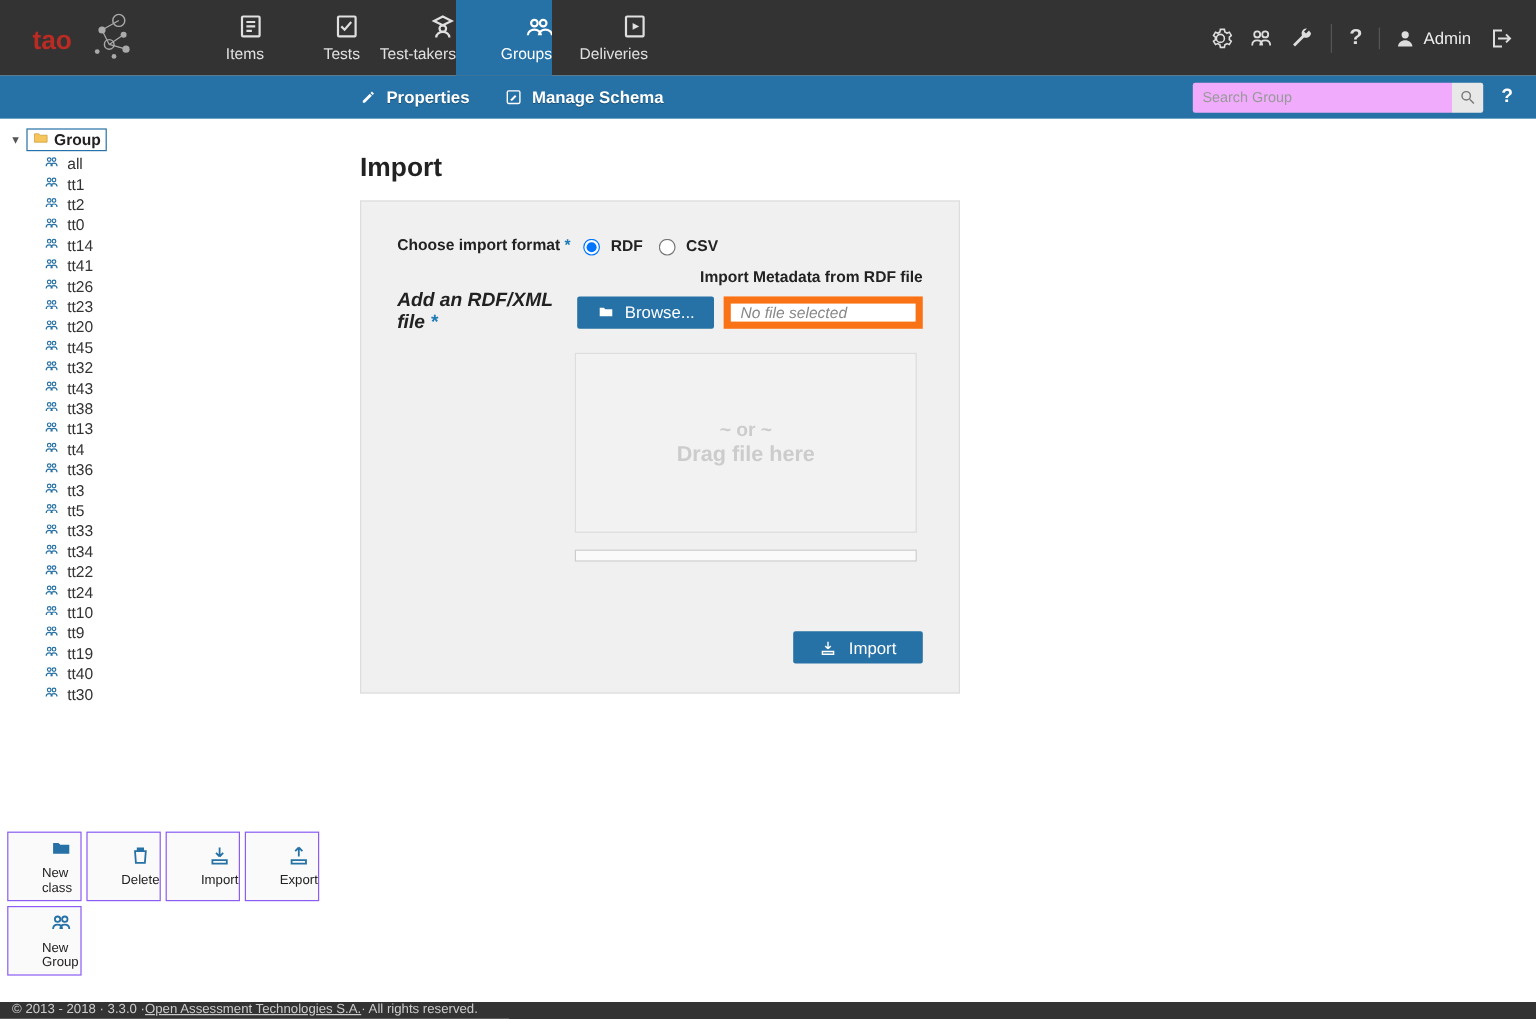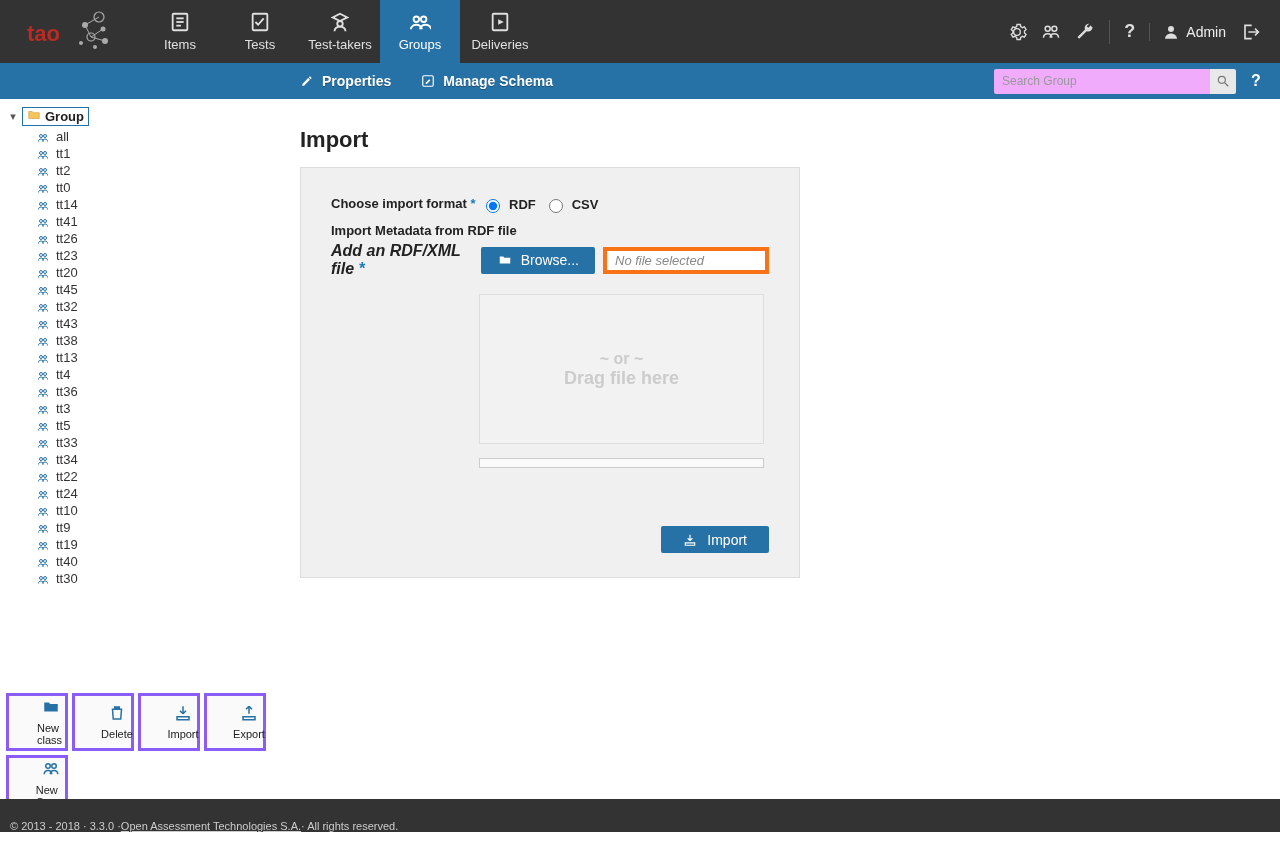--- a/index.html
+++ b/index.html
@@ -1,21 +1,21 @@
 <!DOCTYPE html>
 <html><head>
 <meta charset="utf-8">
 <style>
   * { box-sizing: border-box; }
   html, body { margin:0; padding:0; width:1280px; height:849px; font-family: "Helvetica Neue", Arial, sans-serif; font-size:13px; color:#222; overflow:hidden; background:#fff; }
   
   .topbar { height:63px; background:#333; color:#fff; display:flex; align-items:stretch; }
   .logo-box { width:140px; display:flex; align-items:center; justify-content:center; }
   .nav { display:flex; }
-  .nav-item { width:80px; display:flex; flex-direction:column; align-items:center; justify-content:center; gap:4px; cursor:pointer; color:#e0e0e0; font-size:13px; }
+  .nav-item { width:80px; display:flex; flex-direction:column; align-items:flex-end; justify-content:center; gap:4px; cursor:pointer; color:#e0e0e0; font-size:13px; }
   .nav-item.active { background:#2671a5; color:#fff; }
   .nav-item svg { width:22px; height:22px; fill:#e0e0e0; }
   .nav-item.active svg { fill:#fff; }
   .top-right { margin-left:auto; display:flex; align-items:center; gap:14px; padding-right:20px; }
   .icon-btn svg { width:20px; height:20px; fill:#ddd; }
   .icon-btn { display:flex; align-items:center; justify-content:center; cursor:pointer; }
   .top-sep { width:1px; height:24px; background:#555; }
   .admin-box { display:flex; align-items:center; gap:6px; color:#eee; font-size:14px; border-left:1px solid #555; padding-left:12px; }
   .admin-box svg { width:18px; height:18px; fill:#ddd; }
   .logout svg { width:20px; height:20px; fill:#ddd; }
@@ -33,58 +33,58 @@
 
   
   .body { position:absolute; top:99px; bottom:30px; left:0; right:0; display:flex; }
   .sidebar { width:280px; background:#fff; display:flex; flex-direction:column; }
   .tree-wrap { flex:1; overflow-y:auto; padding:6px 0 6px 6px; position:relative; }
   .tree-root { display:flex; align-items:center; gap:4px; padding:2px 2px; font-weight:normal; font-size:13px; }
   .tree-root .root-label { background:#fff; border:1px solid #2671a5; padding:0px 4px; display:flex; align-items:center; gap:4px; font-weight:bold; }
   .tree-toggle { width:10px; text-align:center; color:#555; font-size:11px; cursor:pointer; }
   .folder-ic svg { width:14px; height:14px; fill:#e0a73a; stroke:#b07f1a; }
   .tree-children { margin-left:30px; }
-  .tree-item { display:flex; align-items:flex-end; gap:6px; padding:1px 0; font-size:13px; cursor:pointer; }
+  .tree-item { display:flex; align-items:flex-start; gap:6px; padding:1px 0; font-size:13px; cursor:pointer; }
   .tree-item svg { width:14px; height:12px; fill:#2671a5; }
   .tree-item span { color:#333; }
   
   .tree-wrap::-webkit-scrollbar { width:16px; }
   .tree-wrap::-webkit-scrollbar-track { background:#eee; }
   .tree-wrap::-webkit-scrollbar-thumb { background:#c1c1c1; }
 
   .action-row { padding:6px; display:flex; flex-wrap:wrap; gap:4px; border-top:0; }
-  .action-btn { width:62px; height:58px; border:3px solid #8b5cf6; background:#fafafa; display:flex; flex-direction:column; align-items:center; justify-content:center; gap:6px; font-size:11px; cursor:pointer; color:#222;padding-left:28px; }
+  .action-btn { width:62px; height:58px; border:1px solid #8b5cf6; background:#fafafa; display:flex; flex-direction:column; align-items:center; justify-content:center; gap:6px; font-size:11px; cursor:pointer; color:#222;padding-left:28px; }
   .action-btn svg { width:20px; height:18px; fill:#2671a5; }
 
   
   .main { flex:1; background:#fff; padding:28px 20px; }
   .main h2 { margin:0 0 14px 0; font-size:22px; font-weight:bold; }
   .panel { width:500px; background:#f0f0f0; border:1px solid #ddd; padding:28px 30px 24px 30px; }
   .field-row { display:flex; align-items:flex-start; margin-bottom:10px; }
   .field-label { width:150px; font-size:13px; font-weight:bold; }
   .req { color:#1b7ab7; font-weight:bold; }
   .radio-col { display:flex; flex-direction:row; gap:8px; }
   .radio-col label { display:flex; align-items:center; gap:6px; font-weight:bold; font-size:13px; }
   input[type=radio] { width:14px; height:14px; }
-  .section-title { font-weight:bold; font-size:13px; margin-top:10px; }
+  .section-title { font-weight:bold; font-size:13px; margin-top:10px;text-align:right; }
   .file-row { display:flex; align-items:center; gap:8px; margin-top:4px; }
   .file-row .lbl { font-weight:bold; font-size:16px;font-style:italic; }
   .browse-btn { background:#2671a5; color:#fff; height:27px; padding:0 16px; display:flex; align-items:center; gap:8px; border-radius:2px; cursor:pointer; font-size:14px; }
   .browse-btn svg { width:16px; height:14px; fill:#fff; }
-  .file-disp { height:27px; flex:0 0 166px; border:4px solid #f97316; background:#fff; padding:0 8px; font-style:italic; color:#888; display:flex; align-items:center; font-size:13px; }
+  .file-disp { height:27px; flex:0 0 166px; border:6px solid #f97316; background:#fff; padding:0 8px; font-style:italic; color:#888; display:flex; align-items:center; font-size:13px; }
   .dropzone { margin-top:16px; margin-left:148px; width:285px; height:150px; border:1px solid #ddd; background:#f2f2f2; display:flex; flex-direction:column; align-items:center; justify-content:center; color:#ccc; }
   .dropzone .or { font-size:16px; font-weight:bold; }
   .dropzone .drag { font-size:18px; font-weight:bold; }
   .progress-ph { margin-top:14px; margin-left:148px; width:285px; height:10px; border:1px solid #ccc; background:#fafafa; }
   .panel-actions { display:flex; justify-content:flex-end; margin-top:58px; }
   .import-btn { background:#2671a5; color:#fff; height:27px; padding:0 22px; display:flex; align-items:center; gap:10px; border-radius:2px; cursor:pointer; font-size:14px; }
   .import-btn svg { width:14px; height:14px; fill:#fff; }
 
   
-  .footer { position:absolute; bottom:17px; left:0; right:0; height:33px; background:#333; color:#ccc; font-size:11px; display:flex; align-items:flex-end; padding:0 10px; }
+  .footer { position:absolute; bottom:0; left:0; right:0; height:14px; background:#333; color:#ccc; font-size:11px; display:flex; align-items:flex-start; padding:0 10px; }
   .footer a { color:#ccc; text-decoration:underline; }
 </style>
 </head>
 <body>
 
 <div class="topbar">
   <div class="logo-box">
     <svg width="90" height="42" viewBox="0 0 90 42">
       <g>
         <circle cx="74" cy="6" r="5" fill="none" stroke="#aaa" stroke-width="1.2"></circle>

